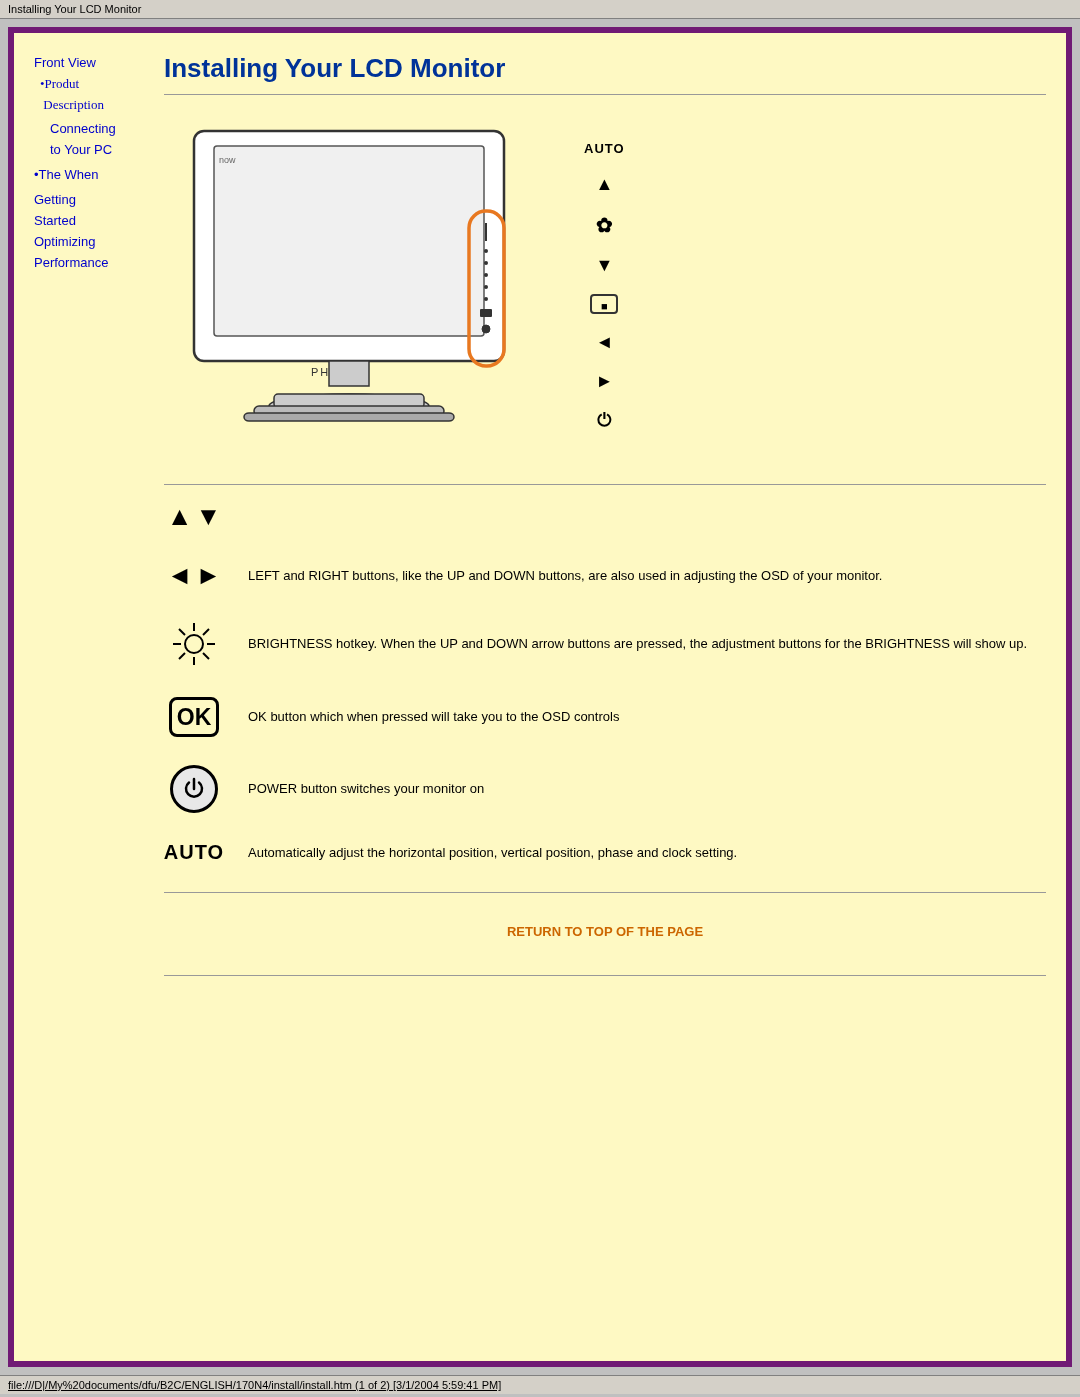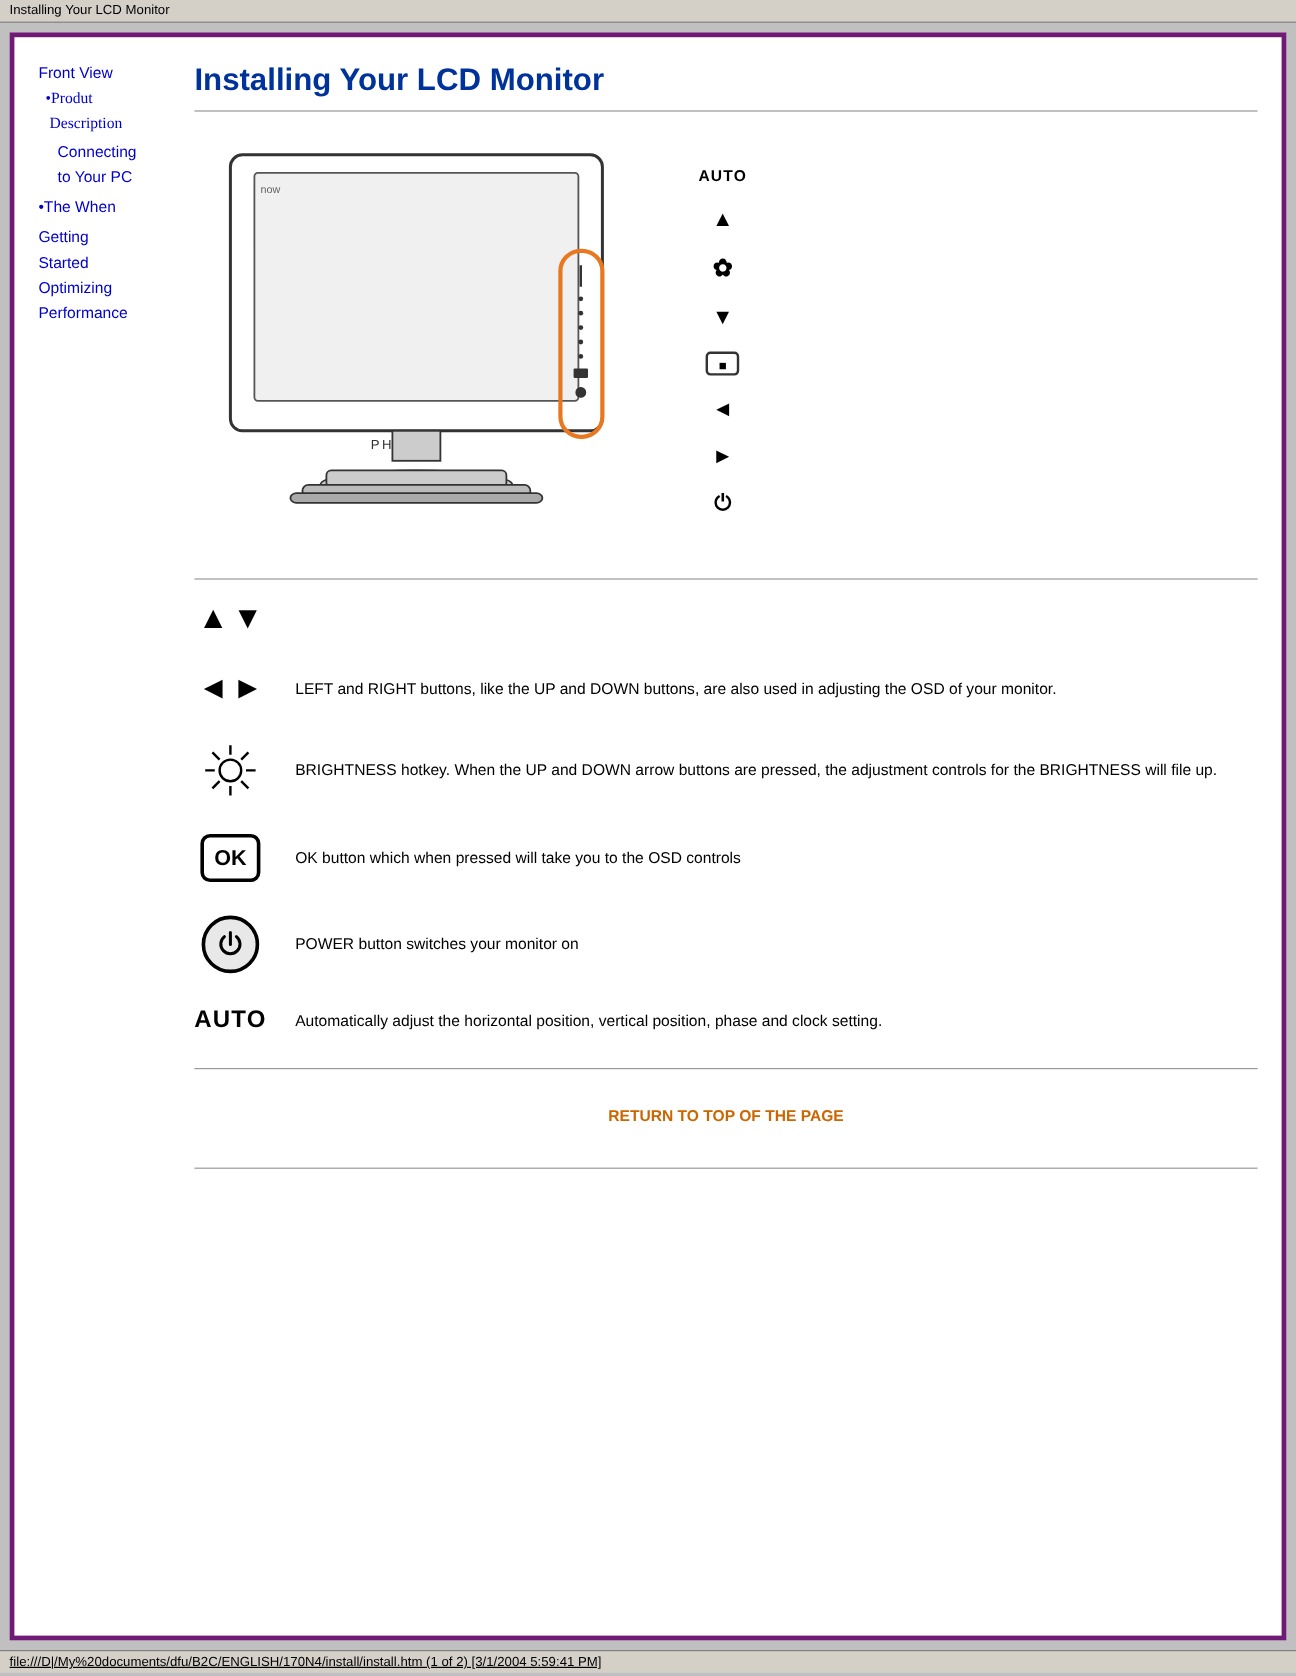--- a/index.html
+++ b/index.html
@@ -11,22 +11,22 @@
       min-height: 1397px;
     }
     .title-bar {
       background: #d4d0c8;
       border-bottom: 1px solid #808080;
       padding: 3px 8px;
       font-size: 11px;
       color: #000;
     }
     .page-wrapper {
-      background: #ffffff;
-      border: 4px solid #701a75;
+      background: #fef9c3;
+      border: 6px solid #701a75;
       margin: 8px;
       padding: 0;
       min-height: 1340px;
     }
     .content-area {
       display: flex;
       padding: 20px;
       gap: 0;
     }
     .sidebar {
@@ -229,26 +229,26 @@
               <line x1="25" y1="4" x2="25" y2="12" stroke="#000" stroke-width="2"></line>
               <line x1="25" y1="38" x2="25" y2="46" stroke="#000" stroke-width="2"></line>
               <line x1="4" y1="25" x2="12" y2="25" stroke="#000" stroke-width="2"></line>
               <line x1="38" y1="25" x2="46" y2="25" stroke="#000" stroke-width="2"></line>
               <line x1="10" y1="10" x2="16" y2="16" stroke="#000" stroke-width="2"></line>
               <line x1="34" y1="34" x2="40" y2="40" stroke="#000" stroke-width="2"></line>
               <line x1="40" y1="10" x2="34" y2="16" stroke="#000" stroke-width="2"></line>
               <line x1="16" y1="34" x2="10" y2="40" stroke="#000" stroke-width="2"></line>
             </svg>
           </div>
-          <div class="feature-text">BRIGHTNESS hotkey. When the UP and DOWN arrow buttons are pressed, the adjustment controls for the BRIGHTNESS will file up.</div>
-        </div>
-
-        <div class="feature-row">
-          <div class="feature-icon">
-            <div style="border:3px solid #000; border-radius:8px; width:50px; height:40px; display:flex; align-items:center; justify-content:center; font-size:18px; font-weight:bold; font-family:Arial;">OK</div>
+          <div class="feature-text">BRIGHTNESS hotkey. When the UP and DOWN arrow buttons are pressed, the adjustment buttons for the BRIGHTNESS will show up.</div>
+        </div>
+
+        <div class="feature-row">
+          <div class="feature-icon">
+            <div style="border:3px solid #000; border-radius:8px; width:50px; height:40px; display:flex; align-items:center; justify-content:center; font-size:23px; font-weight:bold; font-family:Arial;">OK</div>
           </div>
           <div class="feature-text">OK button which when pressed will take you to the OSD controls</div>
         </div>
 
         <div class="feature-row">
           <div class="feature-icon">
             <div style="border:3px solid #000; border-radius:50%; width:48px; height:48px; display:flex; align-items:center; justify-content:center; background:#e8e8e8;">
               <svg width="26" height="26" viewBox="0 0 26 26" xmlns="http://www.w3.org/2000/svg">
                 <path d="M13 3 L13 13" stroke="#000" stroke-width="2.5" stroke-linecap="round"></path>
                 <path d="M8 6.5 A8 8 0 1 0 18 6.5" fill="none" stroke="#000" stroke-width="2.5" stroke-linecap="round"></path>

